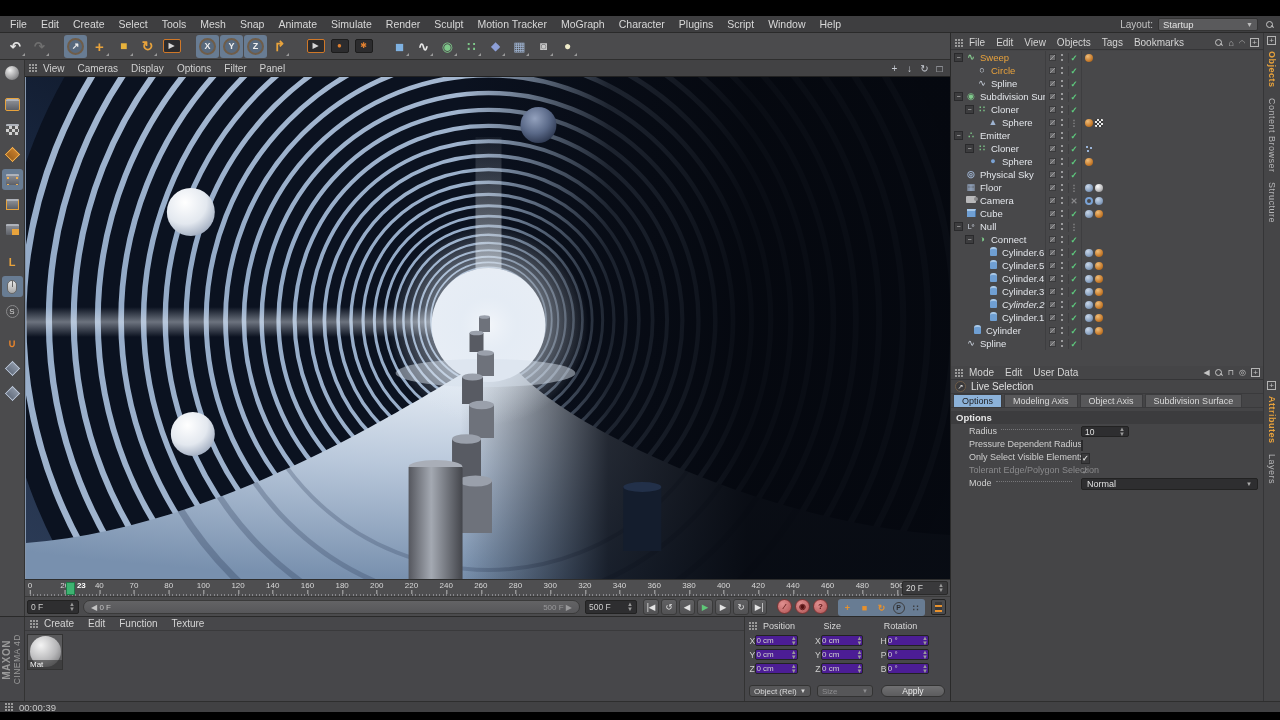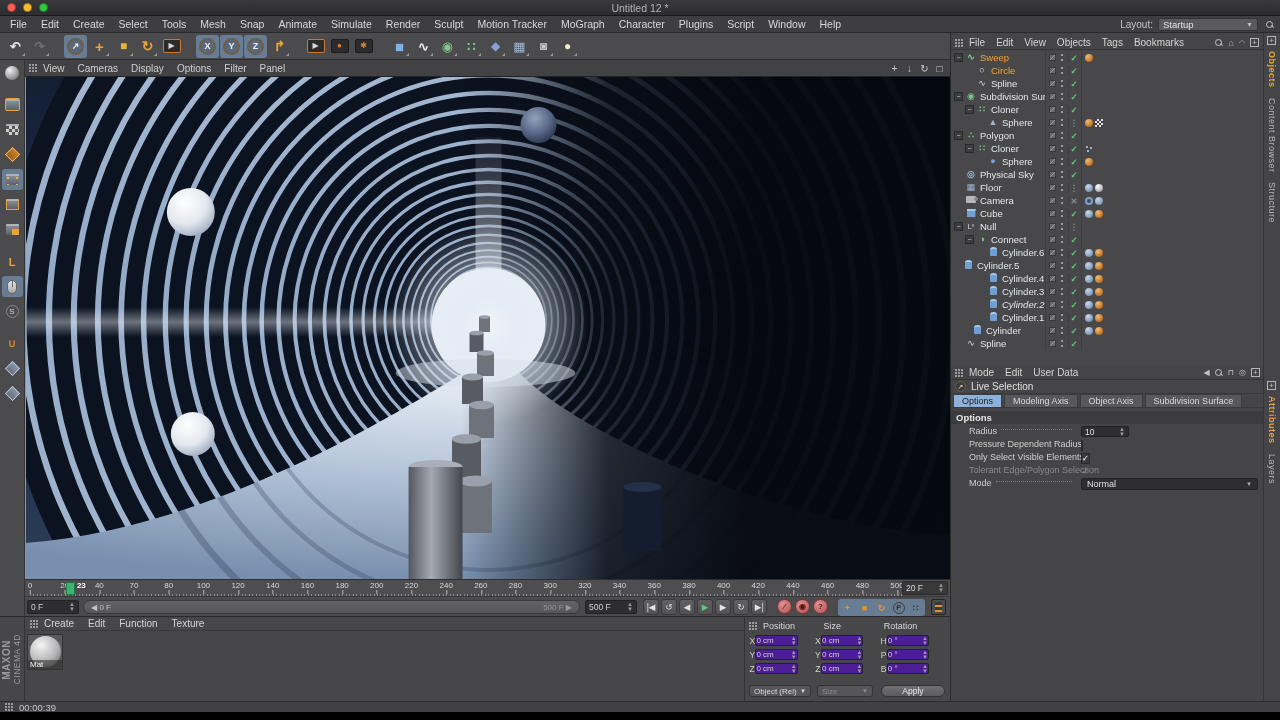--- a/index.html
+++ b/index.html
@@ -212,26 +212,20 @@
   #right-tabs { position:absolute; left:1263px; top:33px; width:17px; height:668px; background:#454547; border-left:1px solid #353537; }
   .vtab { writing-mode:vertical-rl; font-size:9px; color:#b6b6b8; padding:5px 0; margin-left:3px; letter-spacing:.5px; }
   .vtab.active { color:#e8a23c; font-weight:bold; }
   .vplus { margin:3px 0 1px 3px; }
 </style>
 </head>
 <body>
 
 <div id="app">
 
-  <div id="title-bar">
-    <span class="tlight" style="background:#f95f57"></span>
-    <span class="tlight" style="background:#fbbd2e"></span>
-    <span class="tlight" style="background:#2fc840"></span>
-    <span id="title-text">Untitled 12 *</span>
-  </div>
 
   <div id="menu-bar">
     <span id="menu-items" style="display:flex">
         <span class="menu-item">File</span>
         <span class="menu-item">Edit</span>
         <span class="menu-item">Create</span>
         <span class="menu-item">Select</span>
         <span class="menu-item">Tools</span>
         <span class="menu-item">Mesh</span>
         <span class="menu-item">Snap</span>
@@ -862,21 +856,21 @@
             <span class="tags">
               <span class="tag phong"></span>
               <span class="tag checker"></span>
             </span>
           </div>
         </div>
         <div class="trow">
           <div class="tname" style="padding-left: 3px;">
             <span class="exp">−</span>
             <span class="oicon" style="color: rgb(126, 201, 138); font-weight: bold;">∴</span>
-            <span class="olabel">Polygon</span>
+            <span class="olabel">Emitter</span>
           </div>
           <div class="tcols">
             <span class="laybox"></span>
             <span class="visdots"></span>
             <span class="chkcell chk-green">✓</span>
             <span class="tags"></span>
           </div>
         </div>
         <div class="trow">
           <div class="tname" style="padding-left: 14px;">
@@ -1005,21 +999,21 @@
             <span class="laybox"></span>
             <span class="visdots"></span>
             <span class="chkcell chk-green">✓</span>
             <span class="tags">
               <span class="tag compositing"></span>
               <span class="tag phong"></span>
             </span>
           </div>
         </div>
         <div class="trow">
-          <div class="tname" style="">
+          <div class="tname" style="padding-left: 25px;">
             <span class="expsp"></span>
             <span class="oicon"><span class="cyli"></span></span>
             <span class="olabel">Cylinder.5</span>
           </div>
           <div class="tcols">
             <span class="laybox"></span>
             <span class="visdots"></span>
             <span class="chkcell chk-green">✓</span>
             <span class="tags">
               <span class="tag compositing"></span>

